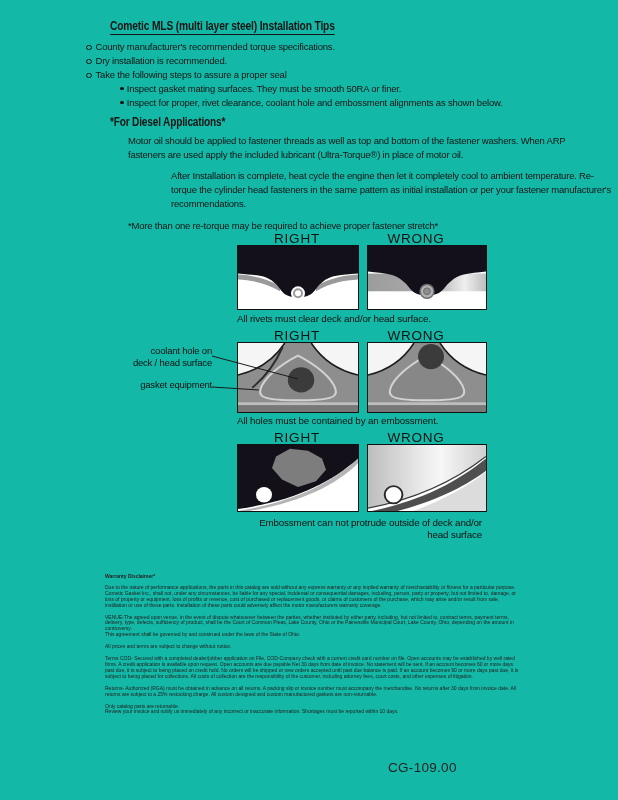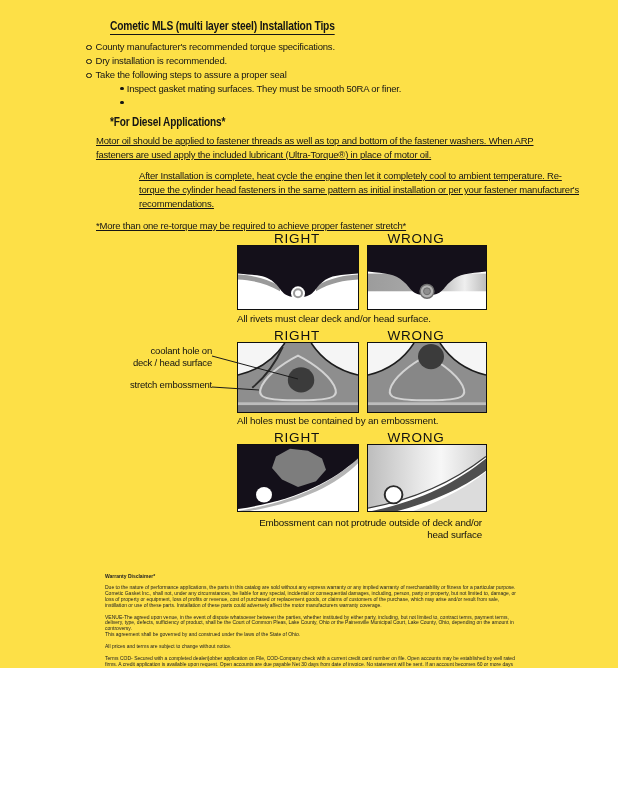--- a/index.html
+++ b/index.html
@@ -1,30 +1,30 @@
 <!DOCTYPE html>
 <html><head>
 <meta charset="utf-8">
 <style>
   html,body{margin:0;padding:0;background:#fff;}
-  .page{position:relative;width:618px;height:668px;background:#fde047;overflow:hidden;
+  .page{position:relative;width:618px;height:800px;background:#14b8a6;overflow:hidden;
         font-family:"Liberation Sans",sans-serif;color:#151515;}
 
   
   .title{position:absolute;left:110px;top:19px;margin:0;font-size:12.5px;font-weight:bold;
          letter-spacing:-.2px;white-space:nowrap;border-bottom:1.6px solid #151515;padding-bottom:1px;
          transform:scaleX(.82);transform-origin:left top;}
   .bullets{position:absolute;left:86px;top:40px;width:470px;font-size:9.5px;letter-spacing:-.2px;}
   .bullet{display:flex;align-items:flex-start;line-height:14px;}
   .marker-o{flex:none;width:3.5px;height:3.5px;border:1px solid #151515;border-radius:50%;margin:4.5px 4px 0 0;}
   .marker-f{flex:none;width:3.8px;height:3.8px;background:#151515;border-radius:50%;margin:4.5px 3px 0 0;}
   .bullet.sub{padding-left:34px;text-align:center;}
   .diesel-h{position:absolute;left:110px;top:115px;margin:0;font-size:12px;font-weight:bold;
             letter-spacing:-.2px;white-space:nowrap;transform:scaleX(.84);transform-origin:left top;}
-  .para{position:absolute;left:96px;margin:0;width:447px;font-size:9.5px;line-height:14px;letter-spacing:-.2px;text-decoration:underline;}
+  .para{position:absolute;left:128px;margin:0;width:447px;font-size:9.5px;line-height:14px;letter-spacing:-.2px;}
   .p1{top:134px;} .p2{top:169px;margin-left:43px;} .p3{top:219px;width:460px;}
 
   
   .dg-headers{position:absolute;left:237px;width:248px;display:flex;
               font-size:13.5px;letter-spacing:.8px;color:#111;}
   .dg-headers span{display:block;text-align:center;}
   .dg-headers .hl{width:120px;} .dg-headers .hr{width:118px;}
   .hdr1{top:231px;} .hdr2{top:328px;} .hdr3{top:430px;}
   .dg-boxes{position:absolute;left:237px;display:flex;gap:8px;}
   .bx1{top:245px;} .bx2{top:342px;} .bx3{top:444px;}
@@ -68,20 +68,21 @@
     <div class="bullet">
       <span class="marker-o"></span>
       <span>Take the following steps to assure a proper seal</span>
     </div>
     <div class="bullet sub">
       <span class="marker-f"></span>
       <span>Inspect gasket mating surfaces.  They must be smooth 50RA or finer.</span>
     </div>
     <div class="bullet sub">
       <span class="marker-f"></span>
+      <span>Inspect for proper, rivet clearance, coolant hole and embossment alignments as shown below.</span>
     </div>
   </div>
 
   <h2 class="diesel-h">*For Diesel Applications*</h2>
   <p class="para p1">Motor oil should be applied to fastener threads as well as top and bottom of the fastener washers. When ARP fasteners are used apply the included lubricant (Ultra-Torque®) in place of motor oil.</p>
   <p class="para p2">After Installation is complete, heat cycle the engine then let it completely cool to ambient temperature. Re-torque the cylinder head fasteners in the same pattern as initial installation or per your fastener manufacturer's recommendations.</p>
   <p class="para p3">*More than one re-torque may be required to achieve proper fastener stretch*</p>
 
   <div class="dg-headers hdr1">
     <span class="hl">RIGHT</span>
@@ -148,21 +149,21 @@
         <path d="M72,0 C82,16 98,28 118,33" fill="none" stroke="#1c1c1c" stroke-width="1.6"></path>
         <path d="M59,13 C76,22 93,36 96,48 C98,56 91,59 59,59 C27,59 20,56 22,48 C25,36 42,22 59,13 Z" fill="#878787" stroke="#d2d2d2" stroke-width="2"></path>
         <circle cx="63" cy="14" r="13" fill="#3b3b3b"></circle>
       </svg>
     </div>
   </div>
   <div class="lbl lbl1">
     <div>coolant hole on</div>
     <div>deck / head surface</div>
   </div>
-  <div class="lbl lbl2">stretch embossment</div>
+  <div class="lbl lbl2">gasket equipment</div>
   <svg class="leaders" width="100" height="52">
     <line x1="2" y1="8" x2="88" y2="31" stroke="#1a1a1a" stroke-width="1"></line>
     <line x1="2" y1="39" x2="49" y2="42" stroke="#1a1a1a" stroke-width="1"></line>
   </svg>
   <div class="dg-caption cap2">All holes must be contained by an embossment.</div>
 
   <div class="dg-headers hdr3">
     <span class="hl">RIGHT</span>
     <span class="hr">WRONG</span>
   </div>

